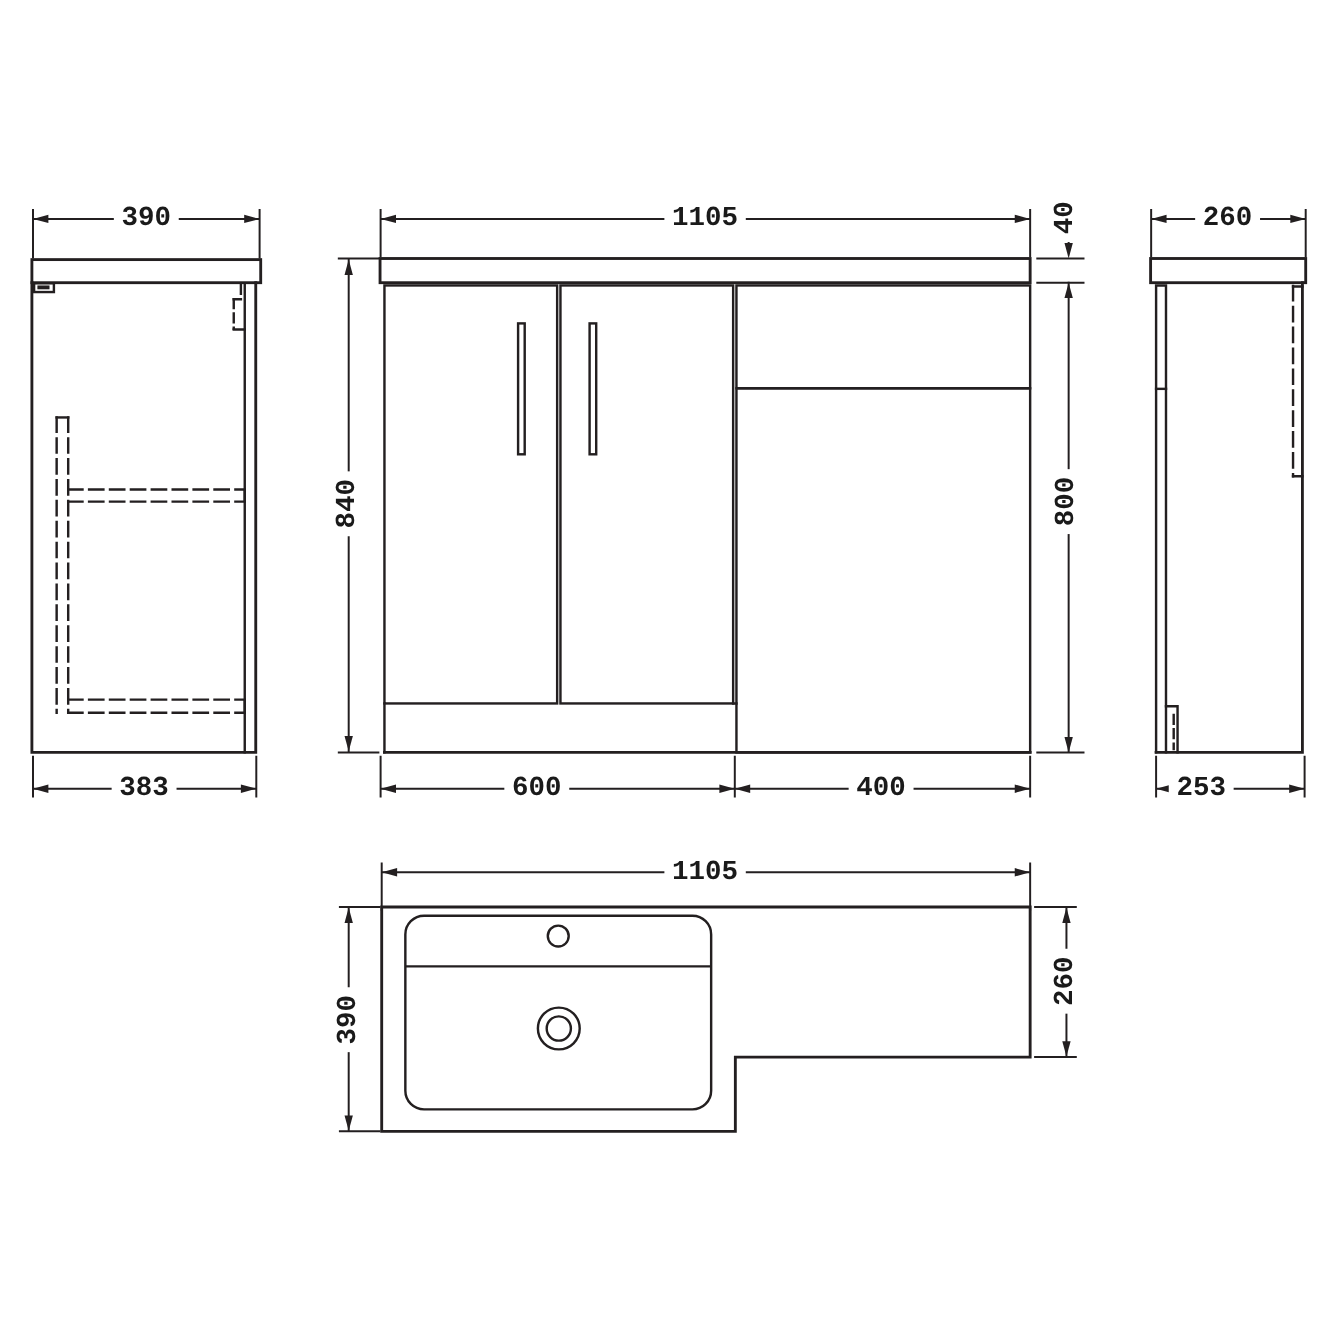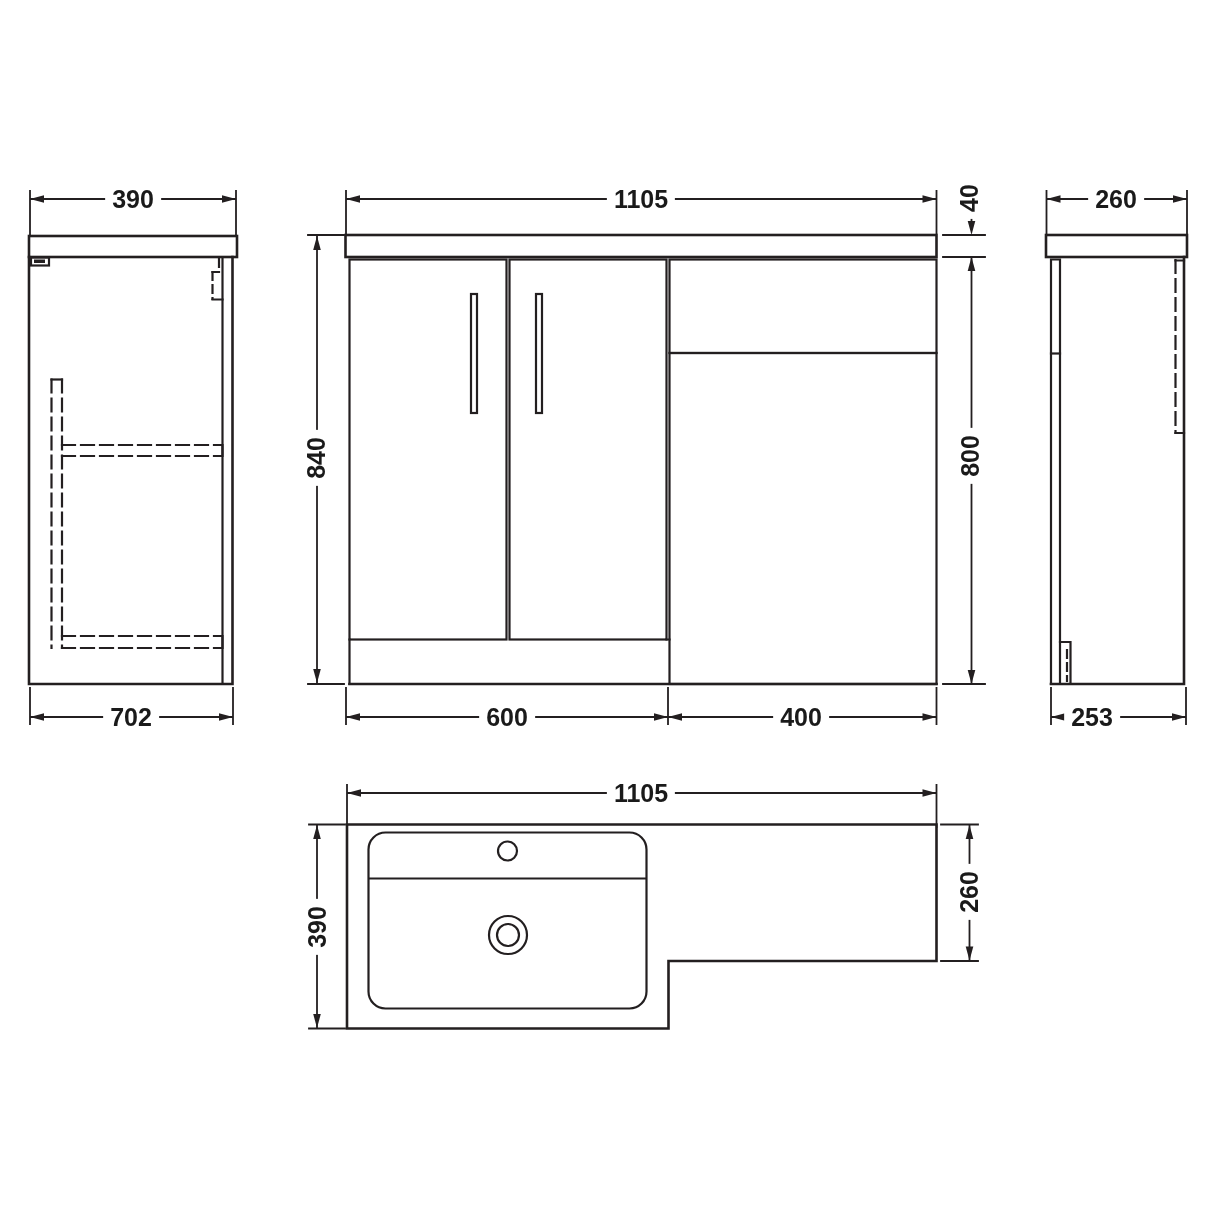--- a/index.html
+++ b/index.html
@@ -1,17 +1,17 @@
 <!DOCTYPE html>
 <html><head>
 <meta charset="utf-8">
 <style>
   html,body{margin:0;padding:0;background:#ffffff;}
   .page{position:relative;width:1214px;height:1214px;background:#ffffff;overflow:hidden;
-        font-family:Liberation Sans, sans-serif;}
+        font-family:Liberation Mono, monospace;}
   svg{position:absolute;left:0;top:0;}
   .ln{stroke:#231f20;fill:none;stroke-width:2.2;stroke-linecap:square;}
   .thick{stroke-width:2.6;}
   .thin{stroke-width:1.8;}
   .dash{stroke-dasharray:13 6;stroke-width:2.2;}
   .dash-sm{stroke-dasharray:8 5;stroke-width:2.2;}
   .arrow{fill:#231f20;stroke:none;}
   .fillrect{fill:#231f20;stroke:none;}
   .white{fill:#ffffff;}
   .dim-label{position:absolute;transform:translate(-50%,-50%);background:#ffffff;
@@ -153,27 +153,27 @@
     </g>
     <g>
       <path class="ln thin" d="M941 824.5 H978 M941 961 H978 M969.5 825 V960.5"></path>
       <polygon class="arrow" points="969.5,825 965.7,839 973.3,839"></polygon>
       <polygon class="arrow" points="969.5,960.5 965.7,946.5 973.3,946.5"></polygon>
     </g>
   </g>
 </svg>
 
 <div class="dim-label" style="left:133px;top:199px;">390</div>
-<div class="dim-label" style="left:131px;top:717px;">702</div>
+<div class="dim-label" style="left:131px;top:717px;">383</div>
 
 <div class="dim-label" style="left:641px;top:199px;">1105</div>
 <div class="dim-label vertical" style="left:316px;top:458px;">840</div>
 <div class="dim-label vertical" style="left:969px;top:198px;">40</div>
 <div class="dim-label vertical" style="left:970px;top:456px;">800</div>
-<div class="dim-label" style="left:507px;top:717px;">600</div>
+<div class="dim-label" style="left:488px;top:717px;">600</div>
 <div class="dim-label" style="left:801px;top:717px;">400</div>
 
 <div class="dim-label" style="left:1116px;top:199px;">260</div>
 <div class="dim-label" style="left:1092px;top:717px;">253</div>
 
 <div class="dim-label" style="left:641px;top:793px;">1105</div>
 <div class="dim-label vertical" style="left:317px;top:927px;">390</div>
 <div class="dim-label vertical" style="left:969px;top:892px;">260</div>
 
 </div>

